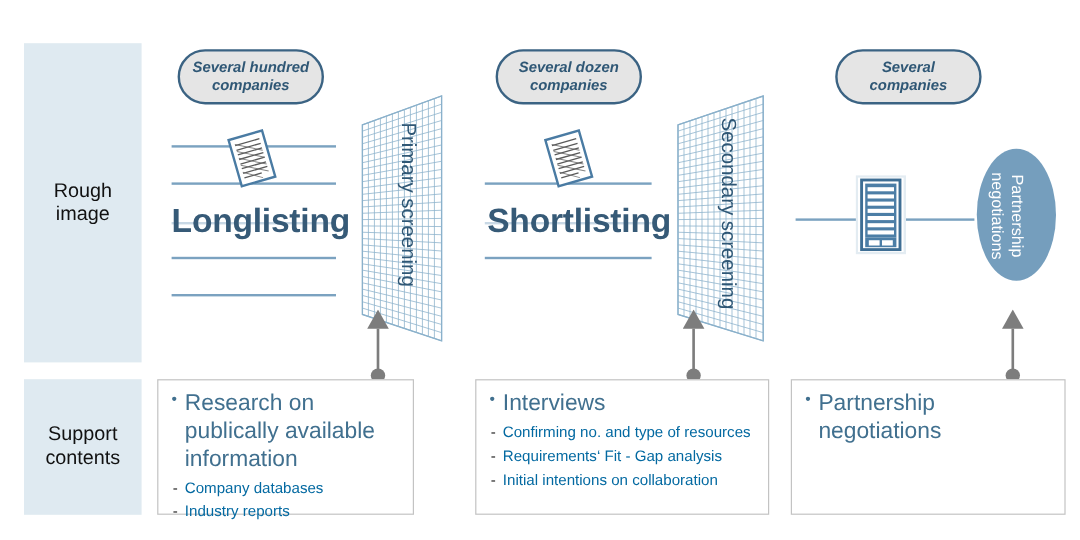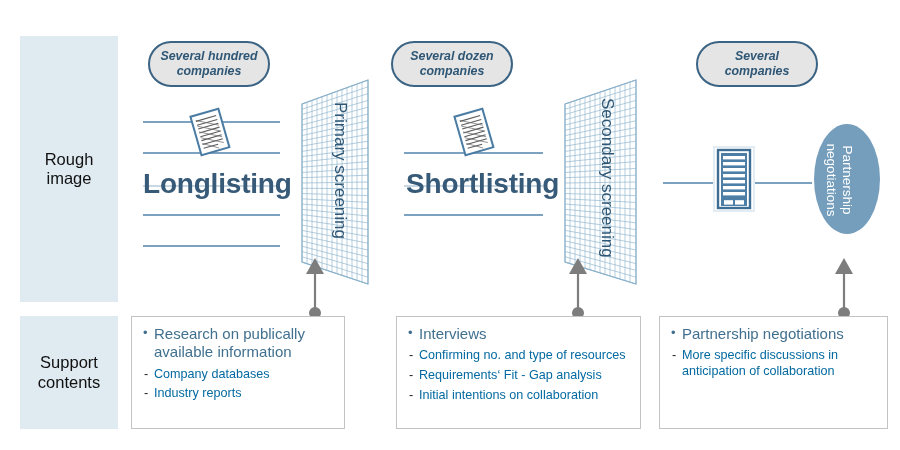--- a/index.html
+++ b/index.html
@@ -37,21 +37,21 @@
     font-style:italic;
     font-weight:bold;
     font-size:12.4px;
     line-height:1.18;
     display:flex;align-items:center;justify-content:center;
     text-align:center;
     white-space:pre-line;
     box-sizing:border-box;
   }
   #pill-1{left:148px;top:41px;width:122px;height:46px;}
-  #pill-2{left:391px;top:41px;width:122px;height:46px;text-align:center;}
+  #pill-2{left:413px;top:41px;width:122px;height:46px;text-align:center;}
   #pill-3{left:696px;top:41px;width:122px;height:46px;}
 
   
   .flowarrow{position:absolute;height:10px;}
   .flowarrow .shaft{
     position:absolute;left:0;top:4px;height:1.9px;
     background:#7ba2c0;width:calc(100% - 11px);
   }
   .flowarrow .head{
     position:absolute;right:0;top:0;
@@ -119,21 +119,21 @@
   .supportbox li{
     position:relative;
     padding-left:12px;
     font-size:12.6px;
     line-height:1.22;
     margin-bottom:4.5px;
     color:#0369a1;
   }
   .supportbox li.head{
     color:#41708f;
-    font-size:15px;
+    font-size:19px;
     margin-bottom:5px;
   }
   .supportbox li.head:before{
     content:"\2022";
     position:absolute;left:1px;top:-0.5px;
     color:#41708f;font-size:13px;
   }
   .supportbox li.sub:before{
     content:"-";
     position:absolute;left:2px;top:0;
@@ -439,17 +439,16 @@
       <li class="head">Interviews</li>
       <li class="sub">Confirming no. and type of resources</li>
       <li class="sub">Requirements‘ Fit - Gap analysis</li>
       <li class="sub">Initial intentions on collaboration</li>
     </ul>
   </div>
 
   <div class="supportbox" style="left:659px;top:316px;width:229px;height:113px;">
     <ul>
       <li class="head">Partnership negotiations</li>
-      <li class="sub">More  specific discussions in anticipation of   collaboration</li>
     </ul>
   </div>
 
 </div>
 
 </body></html>

